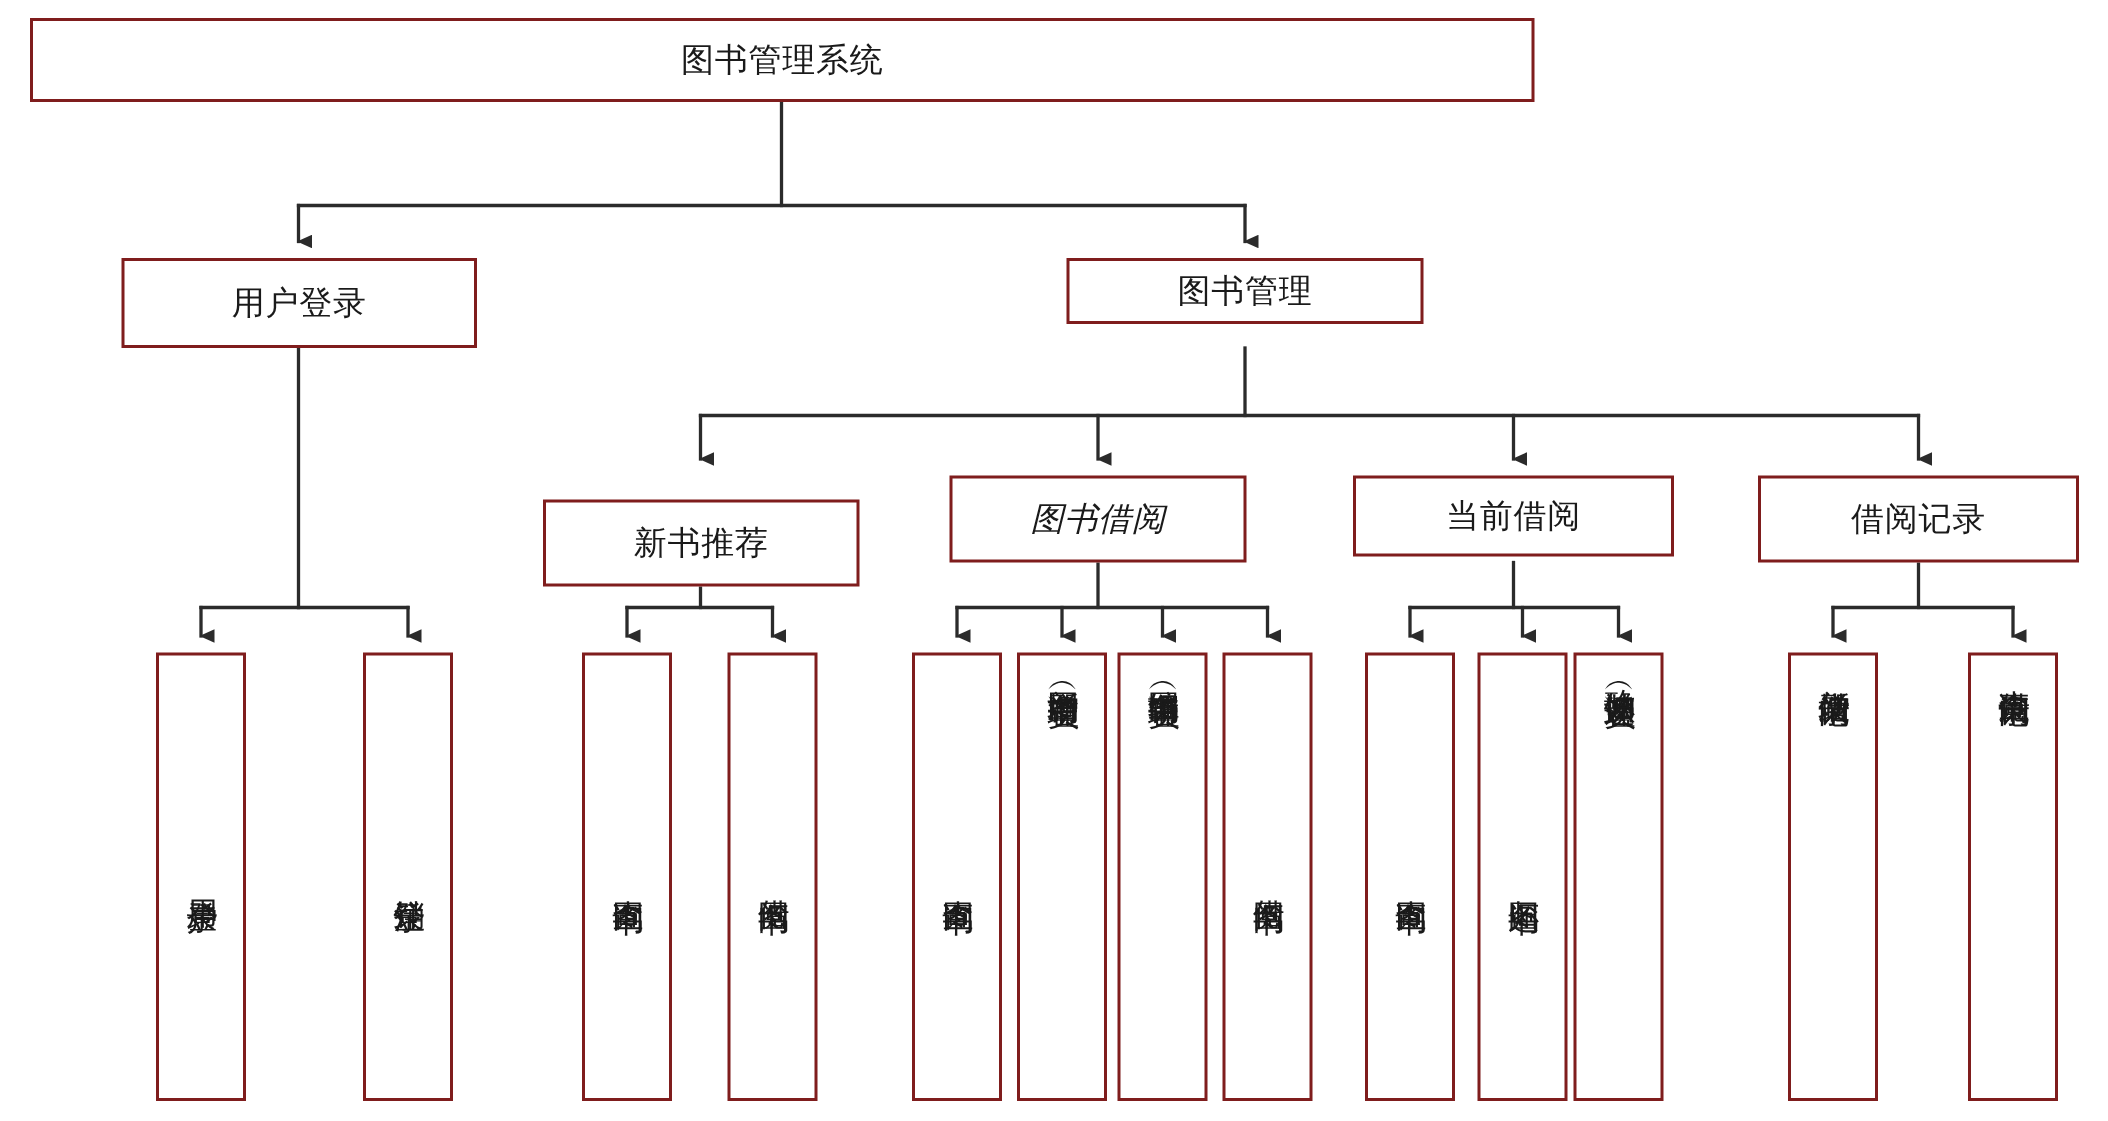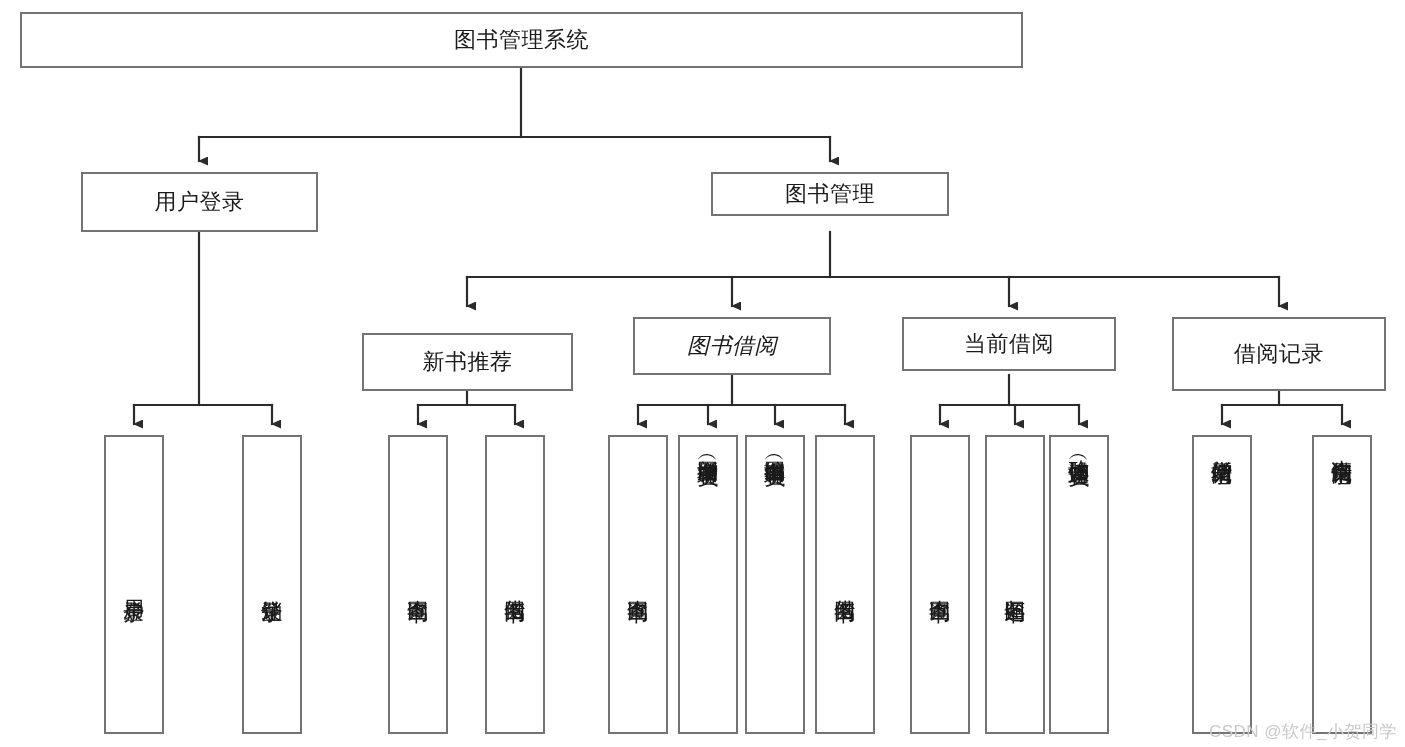--- a/index.html
+++ b/index.html
@@ -21,21 +21,21 @@
     position: absolute;
     left: 0;
     top: 0;
     width: 1405px;
     height: 747px;
   }
   .node-box {
     position: absolute;
     box-sizing: border-box;
     background: #ffffff;
-    border: 2px solid #737373;
+    border: 2px solid #7f1d1d;
     display: flex;
     align-items: center;
     justify-content: center;
     overflow: hidden;
   }
   .node-label-h {
     font-size: 22px;
     color: #1a1a1a;
     line-height: 1.1;
     letter-spacing: 0.5px;
@@ -130,21 +130,21 @@
       </div>
       <div class="node-box" style="left: 362px; top: 317px; width: 211px; height: 58px; margin-top: 16px;">
         <span class="node-label-h">新书推荐</span>
       </div>
       <div class="node-box" style="left: 633px; top: 317px; width: 198px; height: 58px; font-style: italic;">
         <span class="node-label-h">图书借阅</span>
       </div>
       <div class="node-box" style="left: 902px; top: 317px; width: 214px; height: 54px;">
         <span class="node-label-h">当前借阅</span>
       </div>
-      <div class="node-box" style="left: 1172px; top: 317px; width: 214px; height: 74px;">
+      <div class="node-box" style="left: 1172px; top: 317px; width: 214px; height: 58px;">
         <span class="node-label-h">借阅记录</span>
       </div>
       <div class="node-box leaf-box center-v" style="left: 104px; top: 435px; width: 60px; height: 299px;">
         <span class="node-label-v">用户登录</span>
       </div>
       <div class="node-box leaf-box center-v" style="left: 242px; top: 435px; width: 60px; height: 299px;">
         <span class="node-label-v">注销登录</span>
       </div>
       <div class="node-box leaf-box center-v" style="left: 388px; top: 435px; width: 60px; height: 299px;">
         <span class="node-label-v">查询图书</span>
@@ -174,14 +174,13 @@
         <span class="node-label-v">确认归还（管理员）</span>
       </div>
       <div class="node-box leaf-box" style="left: 1192px; top: 435px; width: 60px; height: 299px;">
         <span class="node-label-v">新增借阅记录</span>
       </div>
       <div class="node-box leaf-box" style="left: 1312px; top: 435px; width: 60px; height: 299px;">
         <span class="node-label-v">查询借阅记录</span>
       </div>
     </div>
 
-  <div id="watermark">CSDN @软件_小贺同学</div>
 </div>
 
 </body></html>

